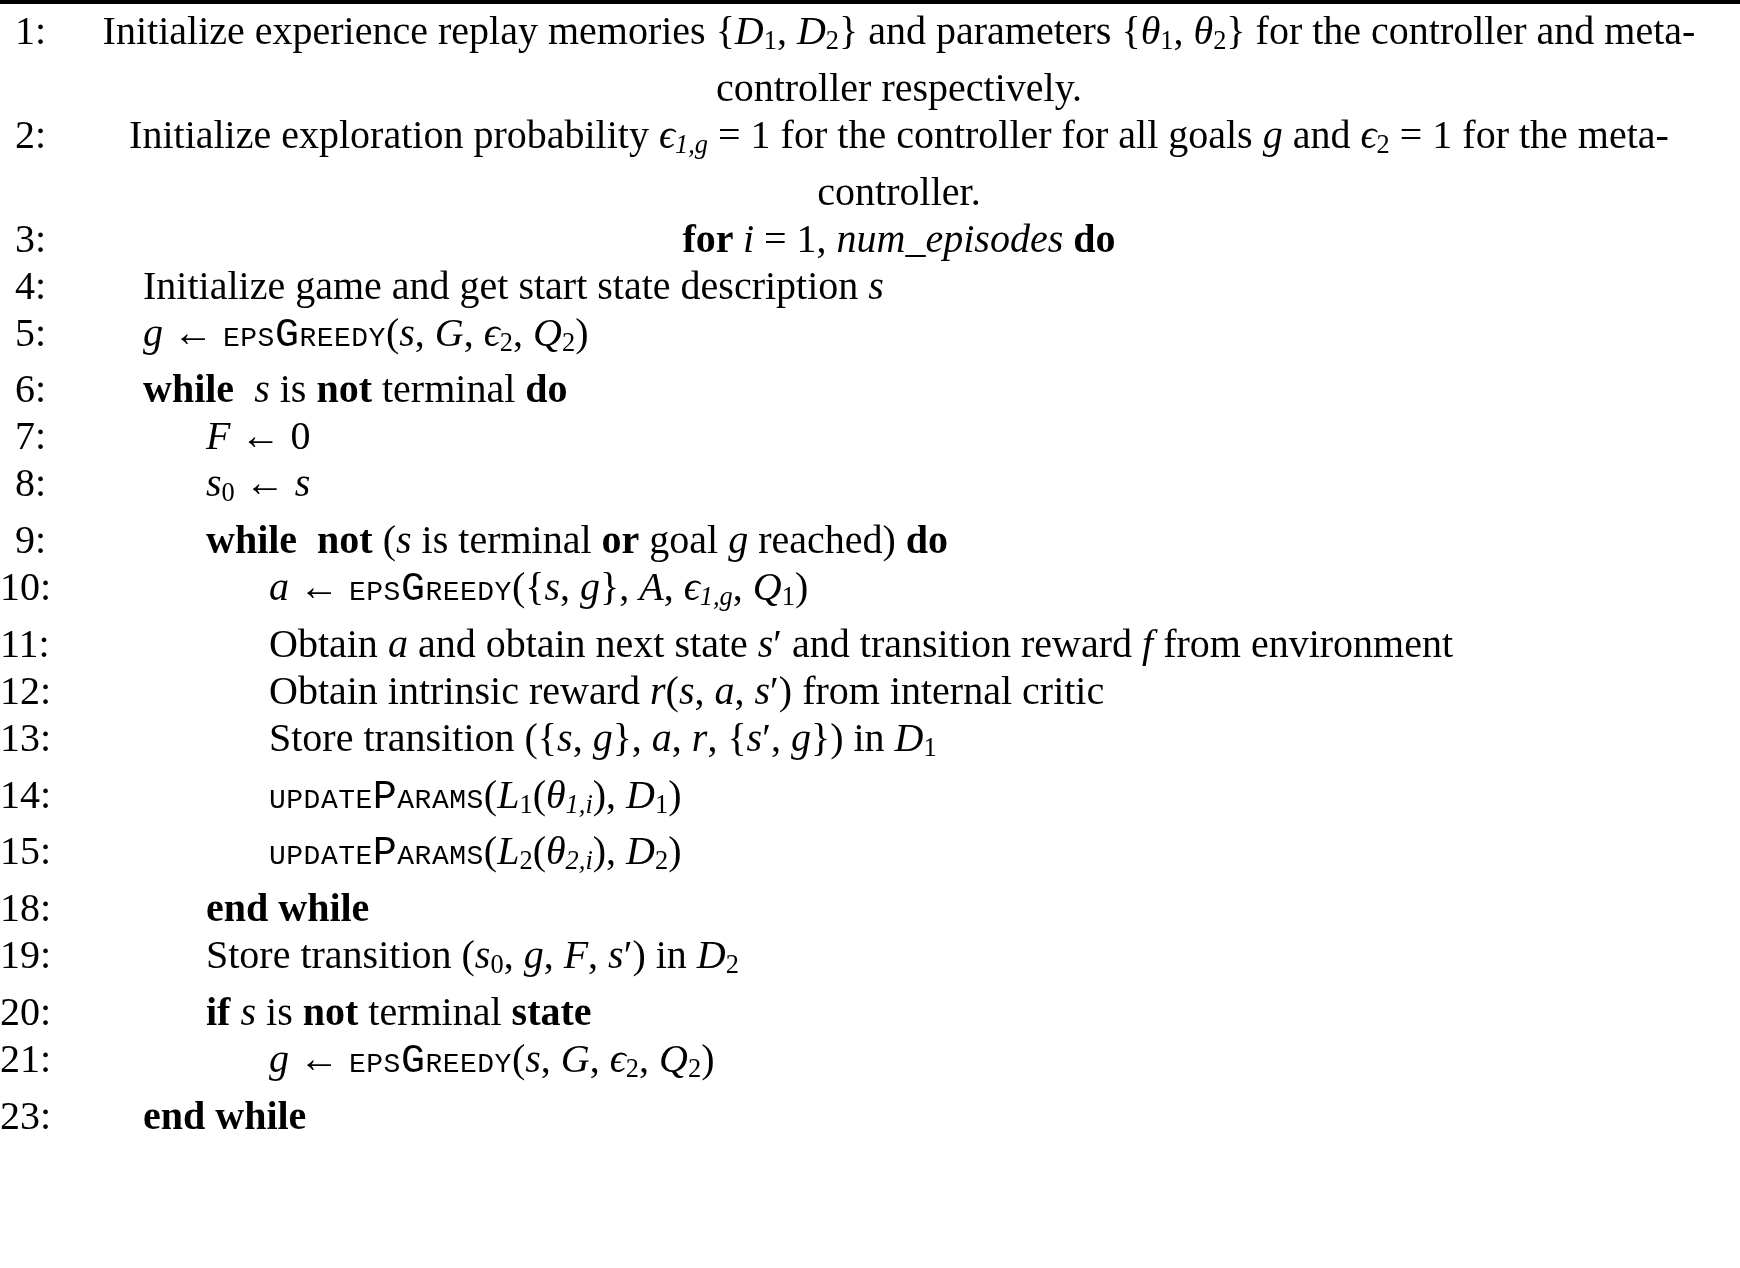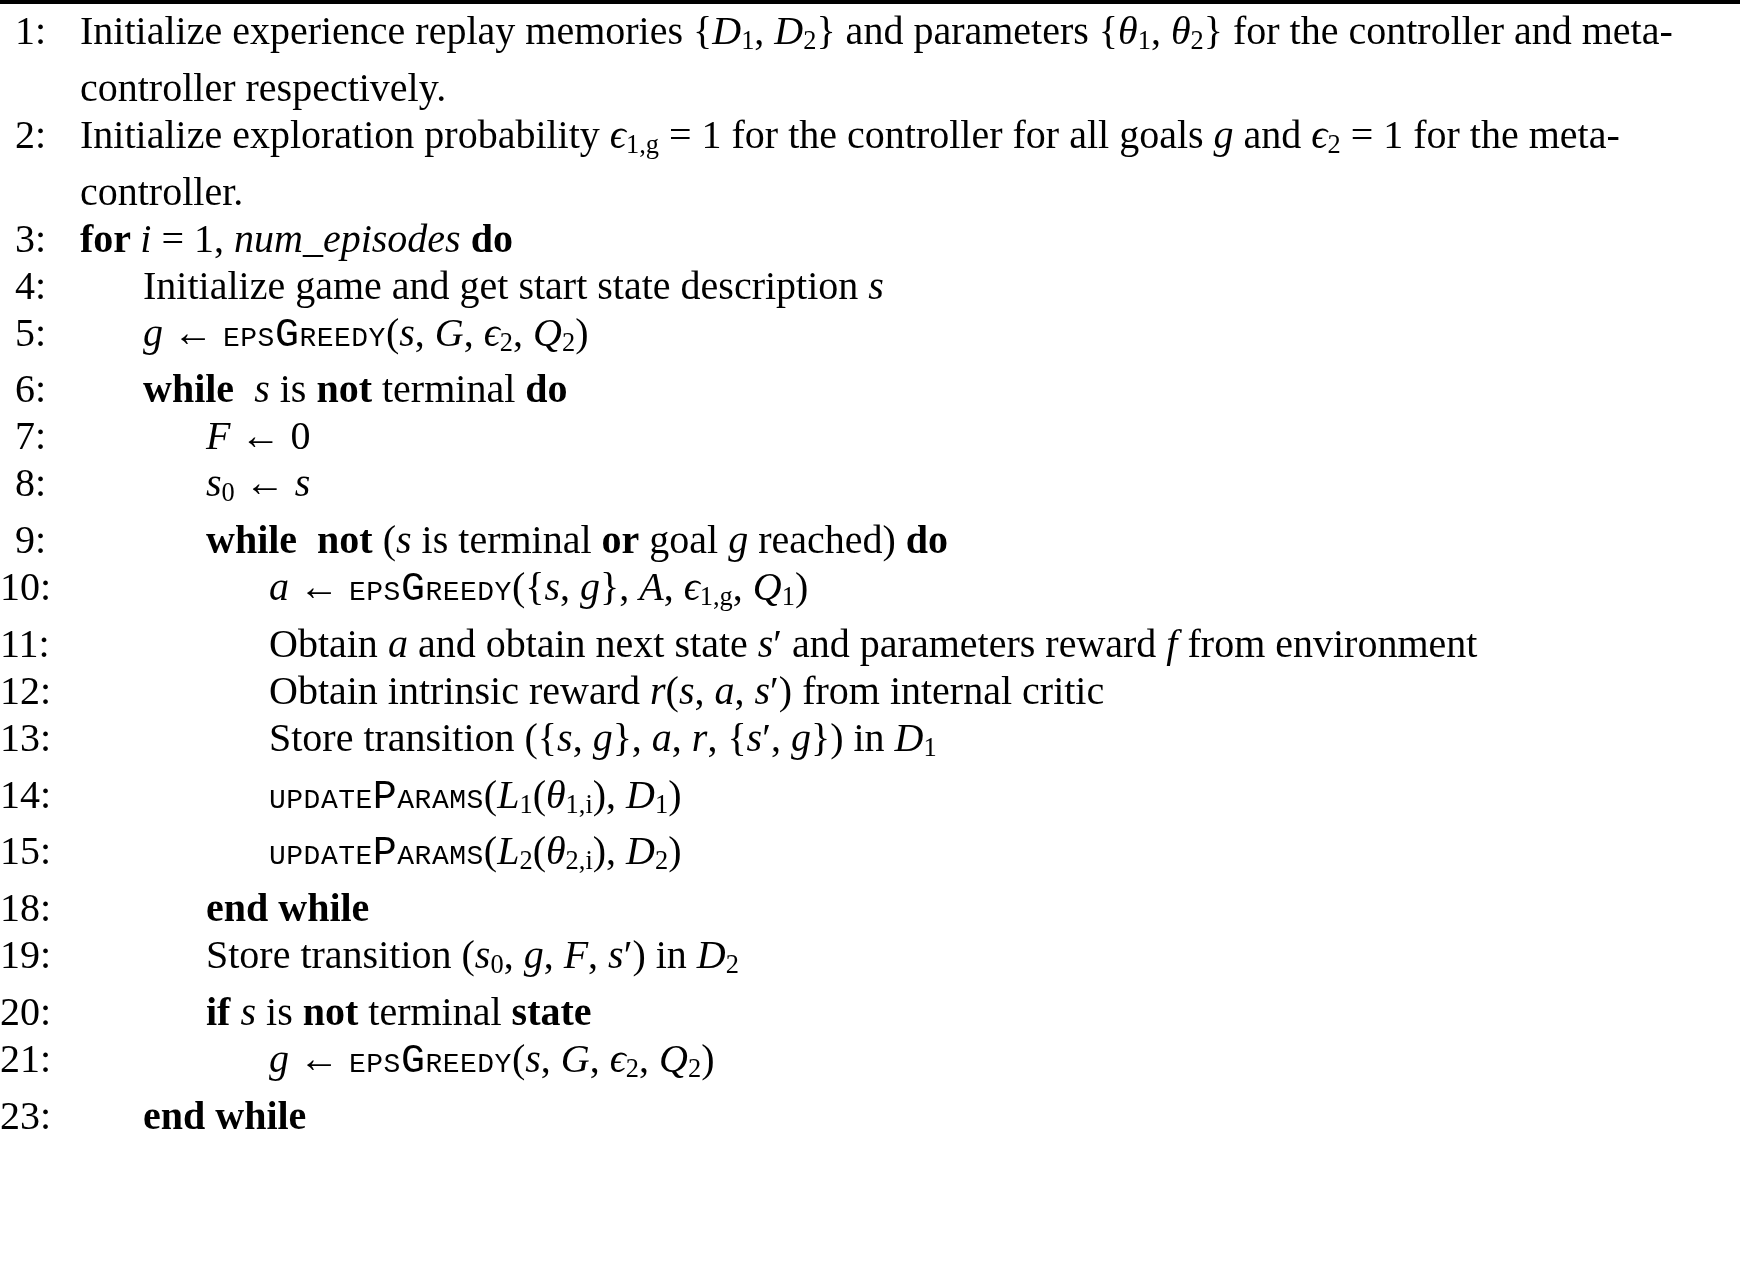--- a/index.html
+++ b/index.html
@@ -30,48 +30,48 @@
   }
   .line-num {
     flex: 0 0 46px;
     width: 46px;
     text-align: right;
   }
   .line-content {
     flex: 1 1 auto;
     padding-right: 22px;
   }
-  .indent-0 { padding-left: 34px; }
+  .indent-0 { padding-left: 34px; text-align: center; }
   .indent-1 { padding-left: 97px; }
   .indent-2 { padding-left: 160px; }
   .indent-3 { padding-left: 223px; }
   .seg-p   { }
   .seg-b   { font-weight: bold; }
   .seg-i   { font-style: italic; }
   .seg-cal { font-style: italic; }
   .seg-sc  { font-variant: small-caps; letter-spacing: 0.5px; font-family: Liberation Mono, monospace; }
   .seg-sub  { font-size: 66%; vertical-align: -0.18em; }
-  .seg-subi { font-size: 66%; vertical-align: -0.18em; }
+  .seg-subi { font-size: 66%; vertical-align: -0.18em; font-style: italic; }
 </style>
 </head>
 <body>
 
 <div class="top-rule"></div>
 <div class="algo" id="algorithm">
     <div class="algo-line"><span class="line-num">1:</span><span class="line-content indent-0"><span class="seg-p">Initialize experience replay memories {</span><span class="seg-cal">D</span><span class="seg-sub">1</span><span class="seg-p">, </span><span class="seg-cal">D</span><span class="seg-sub">2</span><span class="seg-p">} and parameters {</span><span class="seg-i">θ</span><span class="seg-sub">1</span><span class="seg-p">, </span><span class="seg-i">θ</span><span class="seg-sub">2</span><span class="seg-p">} for the controller and meta-controller respectively.</span></span></div>
     <div class="algo-line"><span class="line-num">2:</span><span class="line-content indent-0"><span class="seg-p">Initialize exploration probability </span><span class="seg-i">ϵ</span><span class="seg-subi">1,g</span><span class="seg-p"> = 1 for the controller for all goals </span><span class="seg-i">g</span><span class="seg-p"> and </span><span class="seg-i">ϵ</span><span class="seg-sub">2</span><span class="seg-p"> = 1 for the meta-controller.</span></span></div>
     <div class="algo-line"><span class="line-num">3:</span><span class="line-content indent-0"><span class="seg-b">for </span><span class="seg-i">i</span><span class="seg-p"> = 1, </span><span class="seg-i">num_episodes</span><span class="seg-b"> do</span></span></div>
     <div class="algo-line"><span class="line-num">4:</span><span class="line-content indent-1"><span class="seg-p">Initialize game and get start state description </span><span class="seg-i">s</span></span></div>
     <div class="algo-line"><span class="line-num">5:</span><span class="line-content indent-1"><span class="seg-i">g</span><span class="seg-p"> ← </span><span class="seg-sc">epsGreedy</span><span class="seg-p">(</span><span class="seg-i">s</span><span class="seg-p">, </span><span class="seg-cal">G</span><span class="seg-p">, </span><span class="seg-i">ϵ</span><span class="seg-sub">2</span><span class="seg-p">, </span><span class="seg-i">Q</span><span class="seg-sub">2</span><span class="seg-p">)</span></span></div>
     <div class="algo-line"><span class="line-num">6:</span><span class="line-content indent-1"><span class="seg-b">while&nbsp; </span><span class="seg-i">s</span><span class="seg-p"> is </span><span class="seg-b">not</span><span class="seg-p"> terminal </span><span class="seg-b">do</span></span></div>
     <div class="algo-line"><span class="line-num">7:</span><span class="line-content indent-2"><span class="seg-i">F</span><span class="seg-p"> ← 0</span></span></div>
     <div class="algo-line"><span class="line-num">8:</span><span class="line-content indent-2"><span class="seg-i">s</span><span class="seg-sub">0</span><span class="seg-p"> ← </span><span class="seg-i">s</span></span></div>
     <div class="algo-line"><span class="line-num">9:</span><span class="line-content indent-2"><span class="seg-b">while&nbsp; not </span><span class="seg-p">(</span><span class="seg-i">s</span><span class="seg-p"> is terminal </span><span class="seg-b">or</span><span class="seg-p"> goal </span><span class="seg-i">g</span><span class="seg-p"> reached) </span><span class="seg-b">do</span></span></div>
     <div class="algo-line"><span class="line-num">10:</span><span class="line-content indent-3"><span class="seg-i">a</span><span class="seg-p"> ← </span><span class="seg-sc">epsGreedy</span><span class="seg-p">({</span><span class="seg-i">s</span><span class="seg-p">, </span><span class="seg-i">g</span><span class="seg-p">}, </span><span class="seg-cal">A</span><span class="seg-p">, </span><span class="seg-i">ϵ</span><span class="seg-subi">1,g</span><span class="seg-p">, </span><span class="seg-i">Q</span><span class="seg-sub">1</span><span class="seg-p">)</span></span></div>
-    <div class="algo-line"><span class="line-num">11:</span><span class="line-content indent-3"><span class="seg-p">Obtain </span><span class="seg-i">a</span><span class="seg-p"> and obtain next state </span><span class="seg-i">s</span><span class="seg-p">′ and parameters reward </span><span class="seg-i">f</span><span class="seg-p"> from environment</span></span></div>
+    <div class="algo-line"><span class="line-num">11:</span><span class="line-content indent-3"><span class="seg-p">Obtain </span><span class="seg-i">a</span><span class="seg-p"> and obtain next state </span><span class="seg-i">s</span><span class="seg-p">′ and transition reward </span><span class="seg-i">f</span><span class="seg-p"> from environment</span></span></div>
     <div class="algo-line"><span class="line-num">12:</span><span class="line-content indent-3"><span class="seg-p">Obtain intrinsic reward </span><span class="seg-i">r</span><span class="seg-p">(</span><span class="seg-i">s</span><span class="seg-p">, </span><span class="seg-i">a</span><span class="seg-p">, </span><span class="seg-i">s</span><span class="seg-p">′) from internal critic</span></span></div>
     <div class="algo-line"><span class="line-num">13:</span><span class="line-content indent-3"><span class="seg-p">Store transition ({</span><span class="seg-i">s</span><span class="seg-p">, </span><span class="seg-i">g</span><span class="seg-p">}, </span><span class="seg-i">a</span><span class="seg-p">, </span><span class="seg-i">r</span><span class="seg-p">, {</span><span class="seg-i">s</span><span class="seg-p">′, </span><span class="seg-i">g</span><span class="seg-p">}) in </span><span class="seg-cal">D</span><span class="seg-sub">1</span></span></div>
     <div class="algo-line"><span class="line-num">14:</span><span class="line-content indent-3"><span class="seg-sc">updateParams</span><span class="seg-p">(</span><span class="seg-cal">L</span><span class="seg-sub">1</span><span class="seg-p">(</span><span class="seg-i">θ</span><span class="seg-subi">1,i</span><span class="seg-p">), </span><span class="seg-cal">D</span><span class="seg-sub">1</span><span class="seg-p">)</span></span></div>
     <div class="algo-line"><span class="line-num">15:</span><span class="line-content indent-3"><span class="seg-sc">updateParams</span><span class="seg-p">(</span><span class="seg-cal">L</span><span class="seg-sub">2</span><span class="seg-p">(</span><span class="seg-i">θ</span><span class="seg-subi">2,i</span><span class="seg-p">), </span><span class="seg-cal">D</span><span class="seg-sub">2</span><span class="seg-p">)</span></span></div>
     <div class="algo-line"><span class="line-num">18:</span><span class="line-content indent-2"><span class="seg-b">end while</span></span></div>
     <div class="algo-line"><span class="line-num">19:</span><span class="line-content indent-2"><span class="seg-p">Store transition (</span><span class="seg-i">s</span><span class="seg-sub">0</span><span class="seg-p">, </span><span class="seg-i">g</span><span class="seg-p">, </span><span class="seg-i">F</span><span class="seg-p">, </span><span class="seg-i">s</span><span class="seg-p">′) in </span><span class="seg-cal">D</span><span class="seg-sub">2</span></span></div>
     <div class="algo-line"><span class="line-num">20:</span><span class="line-content indent-2"><span class="seg-b">if </span><span class="seg-i">s</span><span class="seg-p"> is </span><span class="seg-b">not</span><span class="seg-p"> terminal </span><span class="seg-b">state</span></span></div>
     <div class="algo-line"><span class="line-num">21:</span><span class="line-content indent-3"><span class="seg-i">g</span><span class="seg-p"> ← </span><span class="seg-sc">epsGreedy</span><span class="seg-p">(</span><span class="seg-i">s</span><span class="seg-p">, </span><span class="seg-cal">G</span><span class="seg-p">, </span><span class="seg-i">ϵ</span><span class="seg-sub">2</span><span class="seg-p">, </span><span class="seg-i">Q</span><span class="seg-sub">2</span><span class="seg-p">)</span></span></div>
     <div class="algo-line"><span class="line-num">23:</span><span class="line-content indent-1"><span class="seg-b">end while</span></span></div>
   </div>

